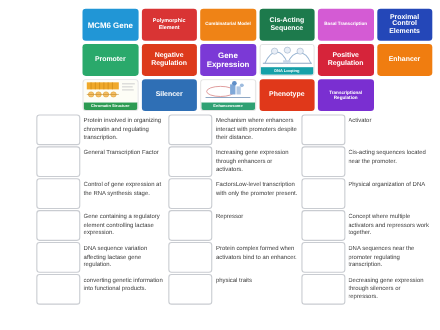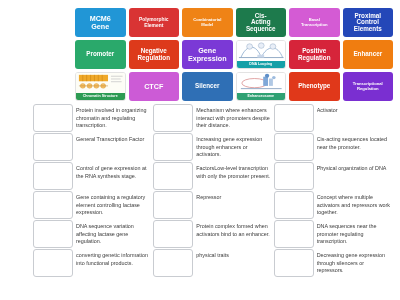--- a/index.html
+++ b/index.html
@@ -37,21 +37,21 @@
 
   .tile {
     border-radius: 3px;
     display: flex;
     align-items: center;
     justify-content: center;
     text-align: center;
     color: #ffffff;
     font-weight: bold;
     line-height: 1.03;
-    padding: 14px;
+    padding: 4px;
     box-sizing: border-box;
     overflow: hidden;
     cursor: grab;
     user-select: none;
   }
 
   .tile .tile-label { display: block; }
 
   
   .fs-lg .tile-label { font-size: 7.2px; }
@@ -201,23 +201,20 @@
               <circle cx="21" cy="14" r="2.6"></circle>
               <circle cx="28" cy="14" r="2.6"></circle>
             </g>
             <line x1="3" y1="14" x2="33" y2="14" stroke="#b87d1a" stroke-width="0.5"></line>
             <rect x="36" y="3" width="12" height="1" fill="#cfcfcf"></rect>
             <rect x="36" y="6" width="10" height="1" fill="#cfcfcf"></rect>
             <rect x="36" y="9" width="11" height="1" fill="#cfcfcf"></rect>
           </svg></div>
         <div class="cap" style="background: rgb(45, 155, 82);">Chromatin Structure</div>
       </div>
-      <div class="tile fs-lg" style="background: rgb(204, 91, 214);">
-        <span class="tile-label">CTCF</span>
-      </div>
       <div class="tile fs-md" style="background: rgb(47, 111, 181);">
         <span class="tile-label">Silencer</span>
       </div>
       <div class="tile fs-xs img-tile">
         <div class="thumb"><svg viewBox="0 0 50 22" width="100%" height="100%" preserveAspectRatio="none">
             <rect x="0" y="0" width="50" height="22" fill="#ffffff"></rect>
             <ellipse cx="18" cy="11" rx="13" ry="5" fill="none" stroke="#d98a8a" stroke-width="0.8"></ellipse>
             <line x1="4" y1="17" x2="46" y2="17" stroke="#8fa8c4" stroke-width="1"></line>
             <rect x="27" y="4" width="5" height="10" fill="#7fa8d8"></rect>
             <rect x="33" y="6" width="4" height="8" fill="#b0c8e4"></rect>

